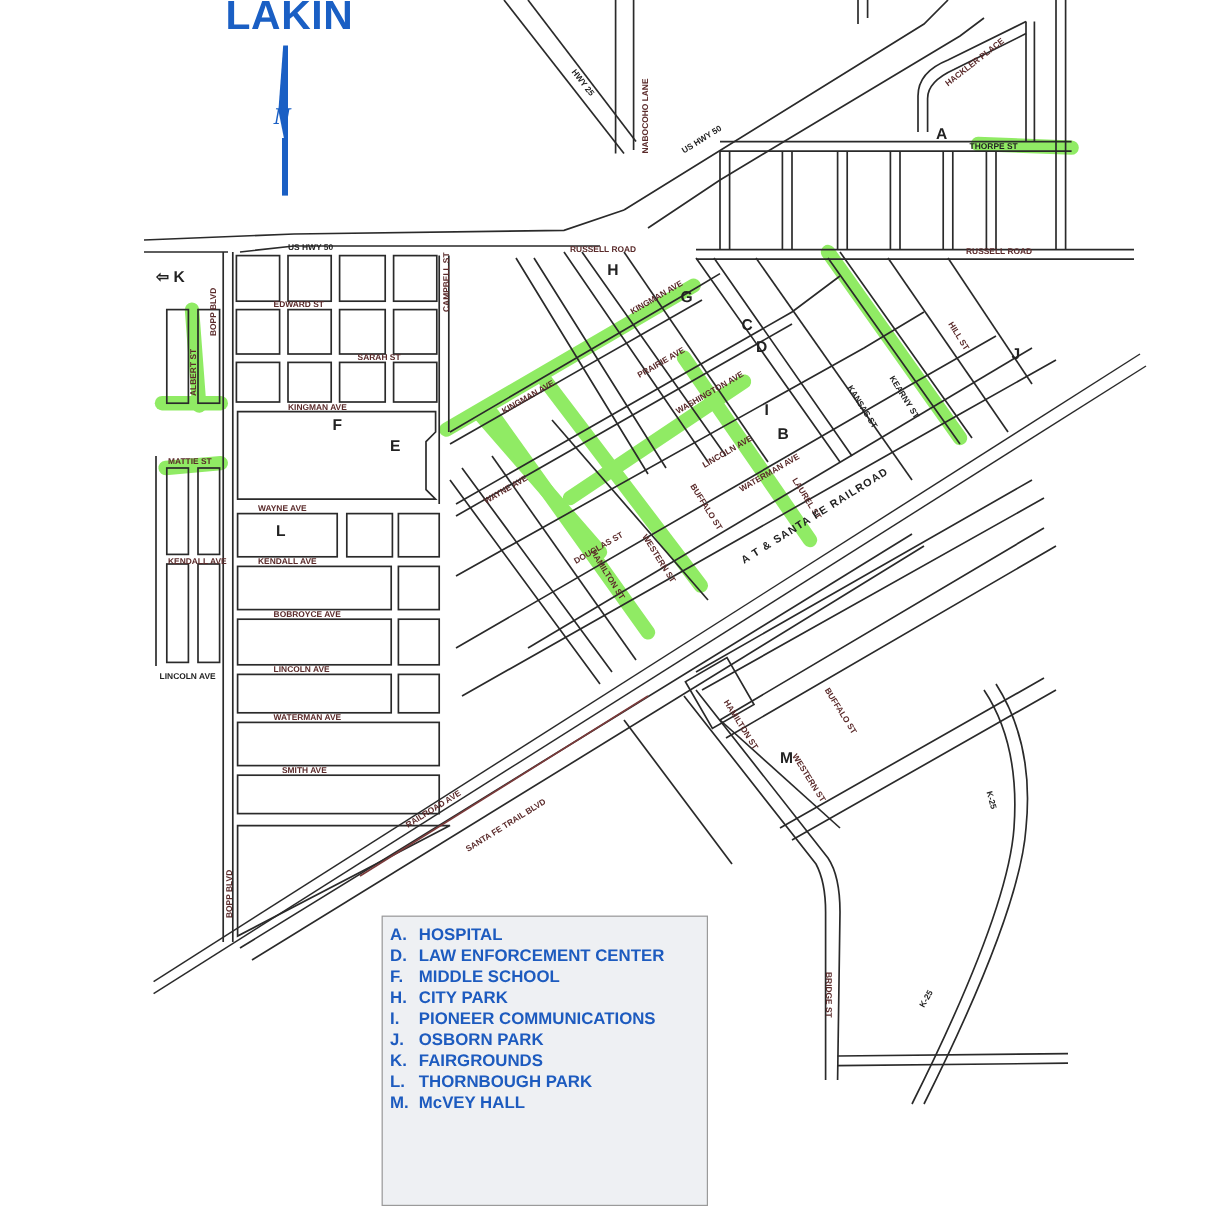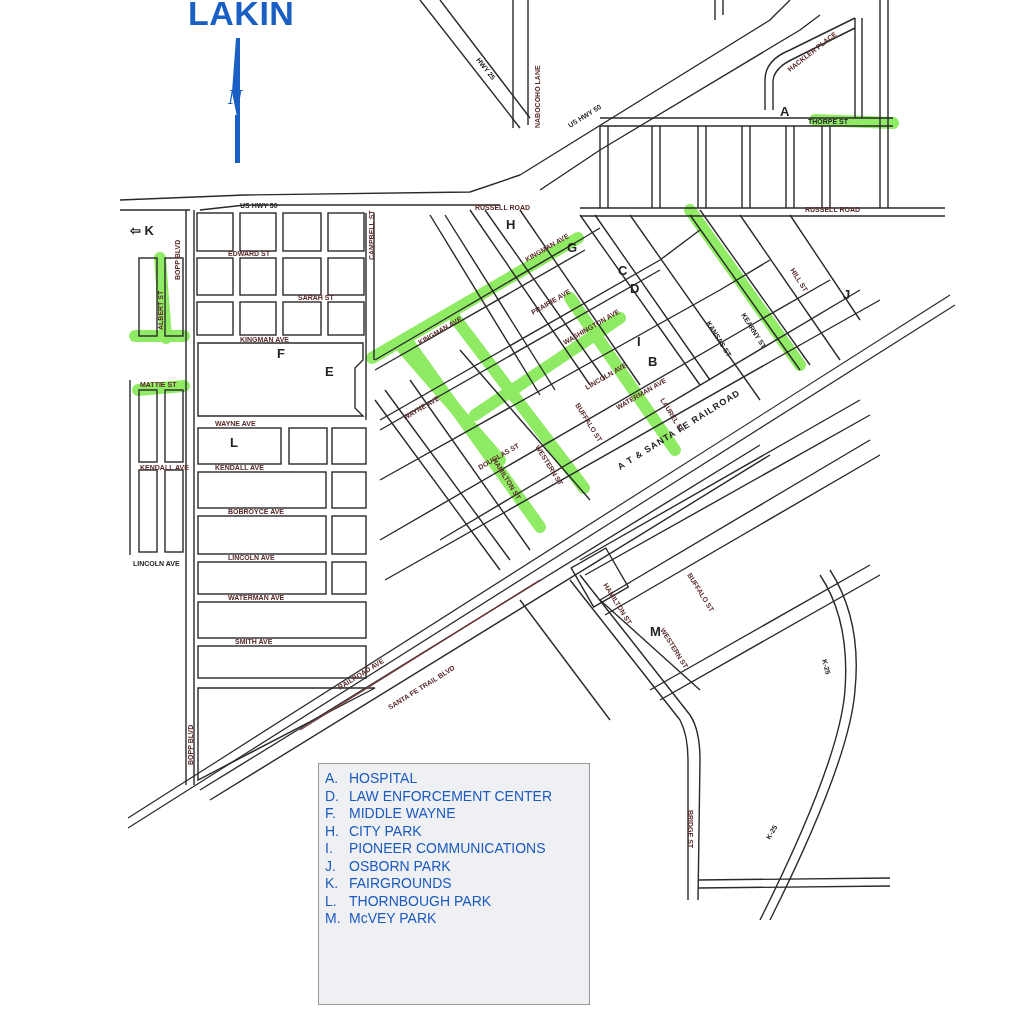--- a/index.html
+++ b/index.html
@@ -1,21 +1,21 @@
 <!DOCTYPE html>
 <html><head>
 <meta charset="utf-8">
 <style>
   html, body { margin:0; padding:0; background:#ffffff; }
   body { width:1024px; height:1024px; position:relative; overflow:hidden; font-family:"Liberation Sans", sans-serif; }
   #map { position:absolute; left:0; top:0; width:1024px; height:1024px; }
   .title { position:absolute; left:188px; top:-6px; font-family:"Liberation Sans", sans-serif; font-weight:bold; font-size:34px; color:#1a5fc4; letter-spacing:0.5px; }
   .north-n { position:absolute; left:228px; top:86px; font-family:"Liberation Serif", serif; font-style:italic; font-weight:bold; font-size:20px; color:#1a5fc4; }
   .legend { position:absolute; left:318px; top:763px; width:272px; height:242px; background:#eef0f3; border:1px solid #9a9a9a; box-sizing:border-box; padding:6px 0 0 6px; }
-  .legend-item { font-family:"Liberation Sans", sans-serif; font-weight:normal; font-size:14px; color:#1d5bbf; line-height:17.5px; white-space:nowrap; }
+  .legend-item { font-family:"Liberation Sans", sans-serif; font-weight:bold; font-size:14px; color:#1d5bbf; line-height:17.5px; white-space:nowrap; }
   .legend-item .key { display:inline-block; width:24px; }
   .legend-item.tight .key { width:auto; margin-right:4px; }
   .poi { position:absolute; font-family:"Liberation Sans", sans-serif; font-weight:bold; font-size:13px; color:#222; }
   .fair-arrow { position:absolute; left:130px; top:223px; font-size:13px; color:#222; font-weight:bold; }
   .street-label { fill:#5a2a2a; font-family:"Liberation Sans", sans-serif; font-size:7px; font-weight:bold; }
   .street-label.dark { fill:#222; }
   .rr-label { fill:#222; font-family:"Liberation Sans", sans-serif; font-size:9px; font-weight:bold; letter-spacing:1px; }
 </style>
 </head>
 <body>
@@ -225,20 +225,20 @@
 <div class="poi" style="left:567px;top:240px;">G</div>
 <div class="poi" style="left:506px;top:217px;">H</div>
 <div class="poi" style="left:637px;top:334px;">I</div>
 <div class="poi" style="left:843px;top:287px;">J</div>
 <div class="poi" style="left:230px;top:435px;">L</div>
 <div class="poi" style="left:650px;top:624px;">M</div>
 
 <div class="legend">
   <div class="legend-item"><span class="key">A.</span><span>HOSPITAL</span></div>
   <div class="legend-item"><span class="key">D.</span><span>LAW ENFORCEMENT CENTER</span></div>
-  <div class="legend-item"><span class="key">F.</span><span>MIDDLE WAYNE</span></div>
+  <div class="legend-item"><span class="key">F.</span><span>MIDDLE SCHOOL</span></div>
   <div class="legend-item"><span class="key">H.</span><span>CITY PARK</span></div>
   <div class="legend-item"><span class="key">I.</span><span>PIONEER COMMUNICATIONS</span></div>
   <div class="legend-item"><span class="key">J.</span><span>OSBORN PARK</span></div>
   <div class="legend-item"><span class="key">K.</span><span>FAIRGROUNDS</span></div>
   <div class="legend-item"><span class="key">L.</span><span>THORNBOUGH PARK</span></div>
-  <div class="legend-item"><span class="key">M.</span><span>McVEY PARK</span></div>
+  <div class="legend-item"><span class="key">M.</span><span>McVEY HALL</span></div>
 </div>
 
 </body></html>

